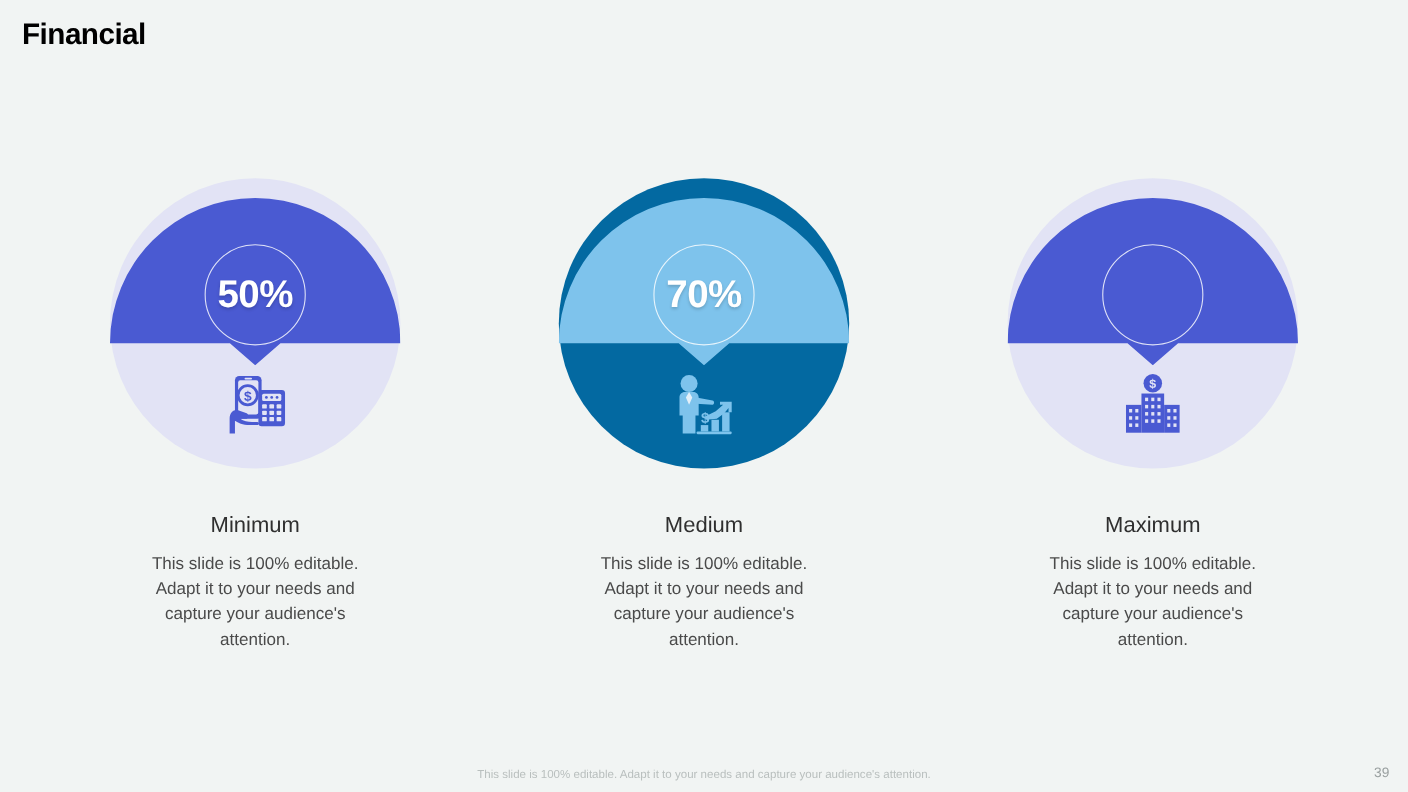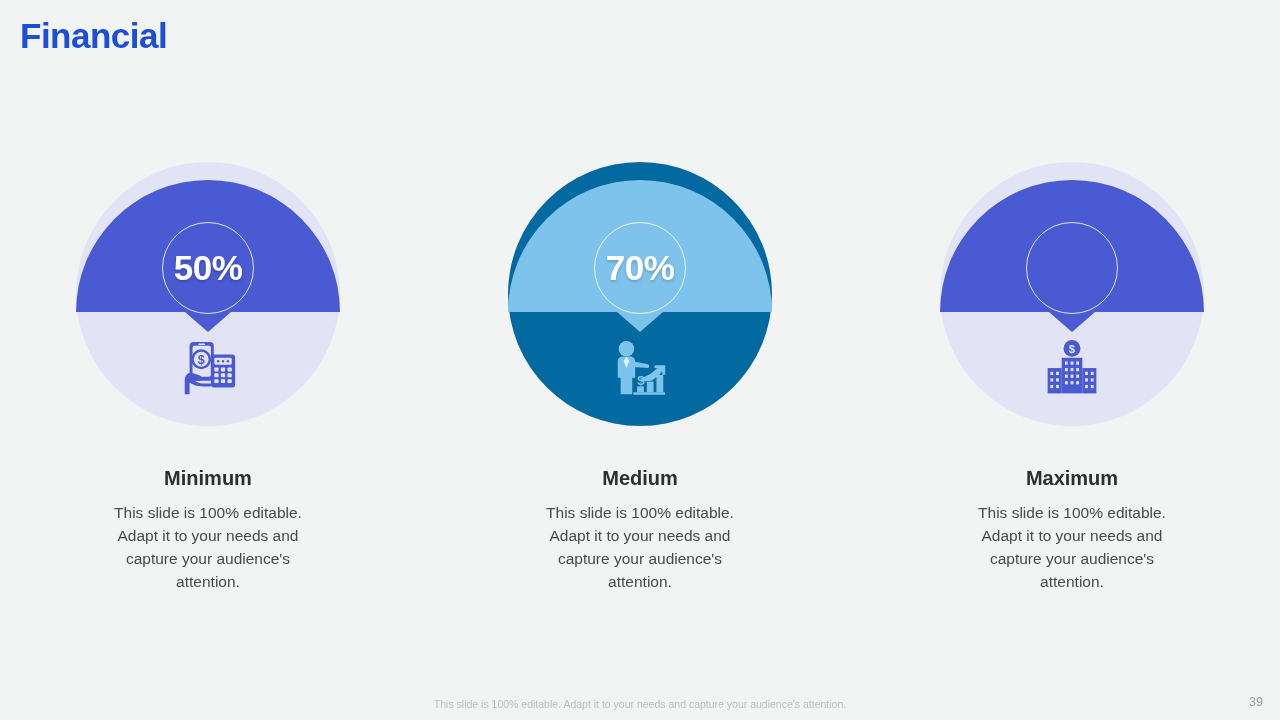--- a/index.html
+++ b/index.html
@@ -16,37 +16,36 @@
     font-family: "Liberation Sans", sans-serif;
     position: relative;
     -webkit-font-smoothing: antialiased;
   }
 
   
   .slide-title {
     position: absolute;
     left: 20px;
     top: 17px;
-    font-size: 35px;
+    font-size: 27px;
     font-weight: bold;
-    color: #1d4ed8;
+    color: #000000;
     letter-spacing: -0.5px;
     line-height: 1.1;
   }
 
   
   .columns {
     position: absolute;
     left: 0;
     top: 162px;
     width: 1280px;
     display: flex;
     justify-content: center;
     align-items: flex-start;
-    gap: 24px;
   }
 
   .column {
     width: 408px;
     display: flex;
     flex-direction: column;
     align-items: center;
   }
 
   
@@ -111,21 +110,21 @@
     align-items: center;
     justify-content: center;
   }
 
   .gauge-icon svg { display: block; }
 
   
   .caption-heading {
     margin-top: 40px;
     font-size: 20px;
-    font-weight: bold;
+    font-weight: normal;
     color: #2f2f2f;
     text-align: center;
     line-height: 1.2;
   }
 
   .caption-body {
     margin-top: 12px;
     width: 200px;
     font-size: 15.5px;
     line-height: 1.48;

